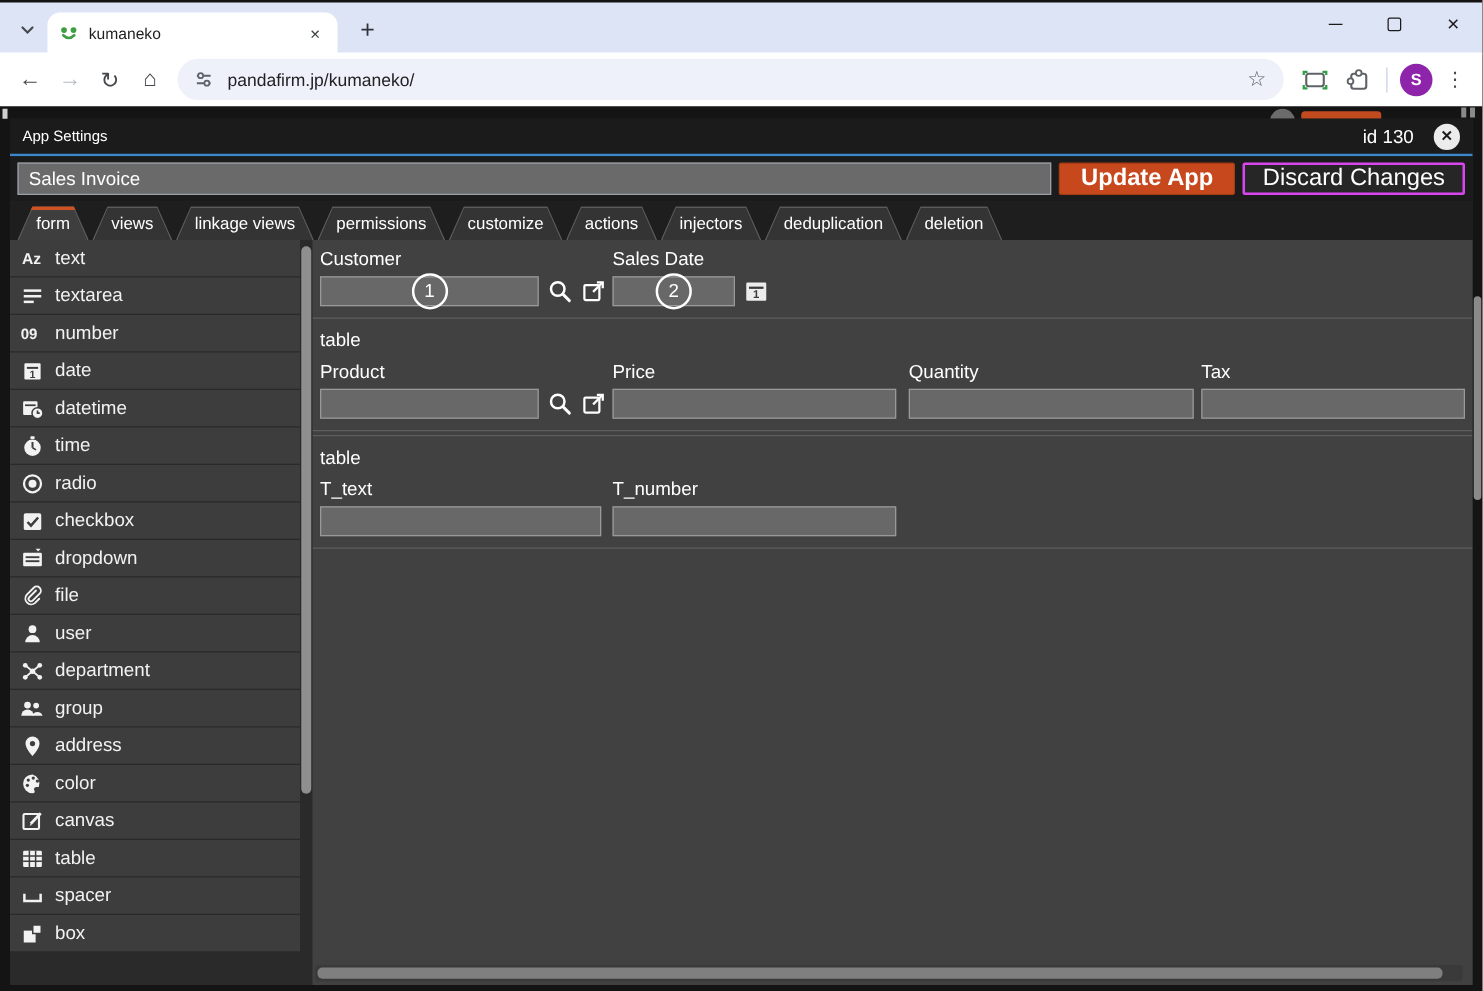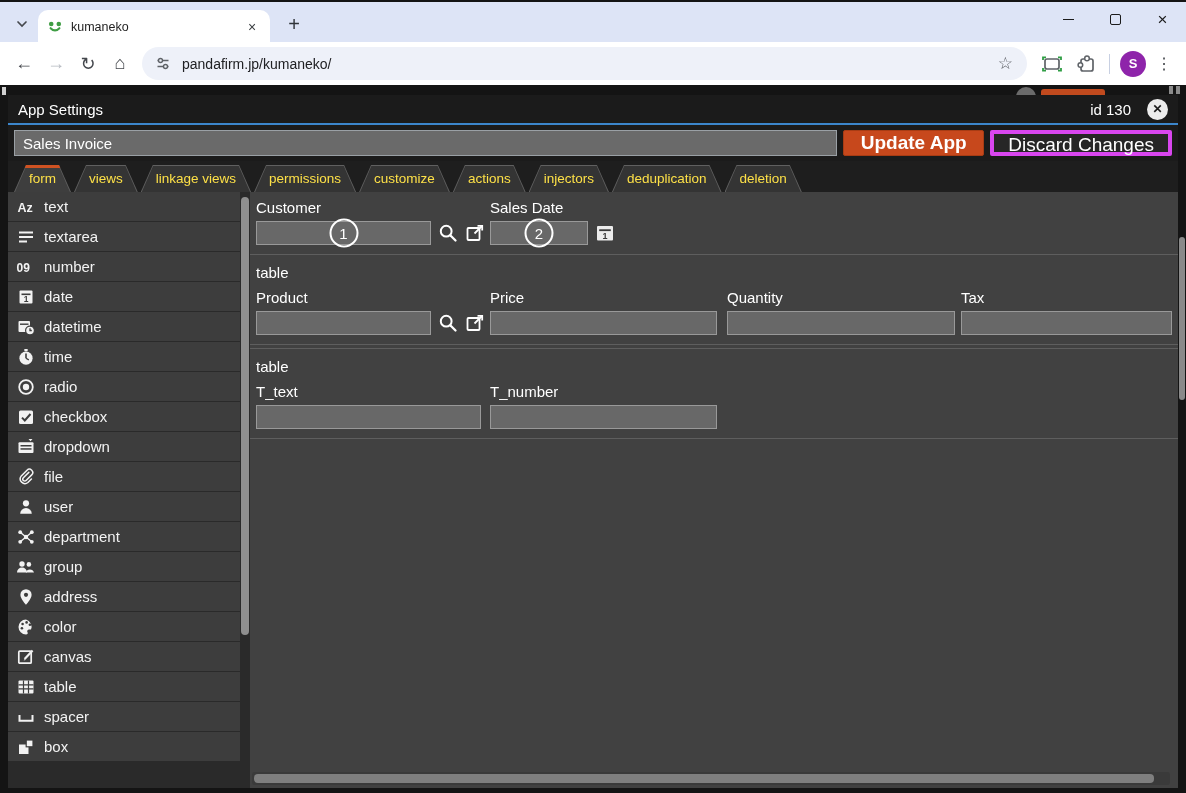--- a/index.html
+++ b/index.html
@@ -46,36 +46,36 @@
   .frag-orange { position:absolute; left:1041px; top:89px; width:64px; height:6px; background:#c14a1e; border-radius:3px 3px 0 0; }
   .frag-dots { position:absolute; left:1169px; top:86px; width:14px; height:8px; display:flex; gap:3px; }
   .frag-dots span { width:4px; height:8px; background:#8a8a8a; }
   .v-thumb { position:absolute; left:1179px; top:237px; width:6px; height:163px; background:#8a8a8a; border-radius:3px; }
 
   
   .modal { position:absolute; left:8px; top:95px; width:1170px; height:693px; background:#2a2a2a;
     display:flex; flex-direction:column; }
   .m-header { flex:0 0 auto; height:30px; background:#1b1b1b; border-bottom:2px solid #3c86cc;
     display:flex; align-items:center; padding:0 10px; }
-  .m-title { font-size:15px; color:#ffffff; }
+  .m-title { font-size:12px; color:#ffffff; }
   .m-id { margin-left:auto; margin-right:16px; font-size:15px; color:#ffffff; }
   .m-close { width:21px; height:21px; border-radius:50%; background:#ececec; color:#1b1b1b; font-size:12px;
     font-weight:bold; display:flex; align-items:center; justify-content:center; }
 
   .m-name-row { flex:0 0 auto; height:36px; background:#1b1b1b; display:flex; align-items:center; padding:0 6px; gap:6px; }
   .m-name-input { flex:1; height:26px; background:#6a6a6a; border:1px solid #9aa0a5; color:#ffffff; font-size:15px;
     padding:0 8px; font-family:"Liberation Sans", sans-serif; outline:none; }
   .btn { height:26px; font-size:19px; border-radius:2px; padding:0 14px; min-width:141px;
     font-family:"Liberation Sans", sans-serif; }
   .btn-update { background:#c7481c; border:1px solid #a83c14; color:#ffffff; font-weight:bold; }
-  .btn-discard { background:#262626; border:4px solid #d946ef; color:#ffffff; }
+  .btn-discard { background:#262626; border:2px solid #d946ef; color:#ffffff; }
 
   .m-tabbar { flex:0 0 auto; height:31px; background:#1e1e1e; display:flex; align-items:flex-end; gap:3px; padding:0 0 0 6px; }
   .m-tab { position:relative; height:27px; padding:0 15px; display:flex; align-items:center; justify-content:center;
-    font-size:13.5px; color:#fde047; background:#606060;
+    font-size:13.5px; color:#ffffff; background:#606060;
     clip-path:polygon(12px 0, calc(100% - 12px) 0, 100% 100%, 0 100%); }
   .m-tab::before { content:""; position:absolute; inset:1px 1px 0 1px; background:#343434;
     clip-path:polygon(11.3px 0, calc(100% - 11.3px) 0, 100% 100%, 0 100%); }
   .m-tab span { position:relative; z-index:1; }
   .m-tab.active::before { background:#3e3e3e; }
   .tab-accent { display:none; }
   .m-tab.active .tab-accent { display:block; position:absolute; top:0; left:10px; right:10px; height:2.5px;
     background:#cf5222; z-index:2; }
 
   .m-body { flex:1; min-height:0; display:flex; background:#2a2a2a; }

